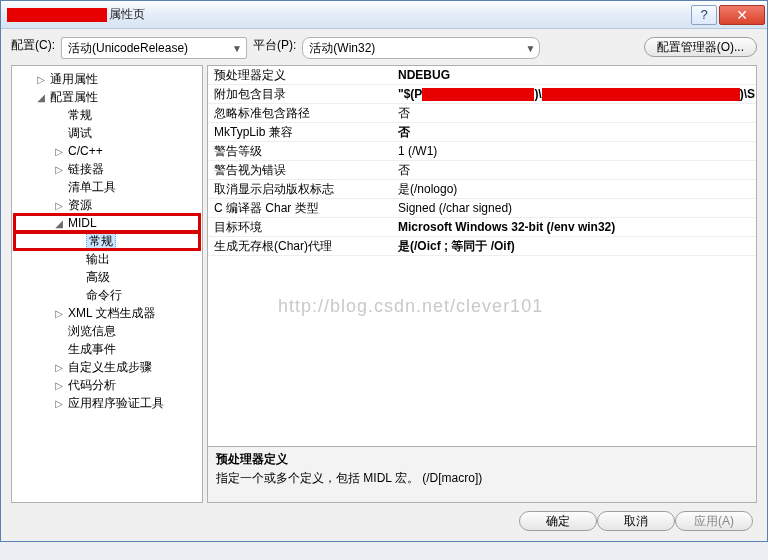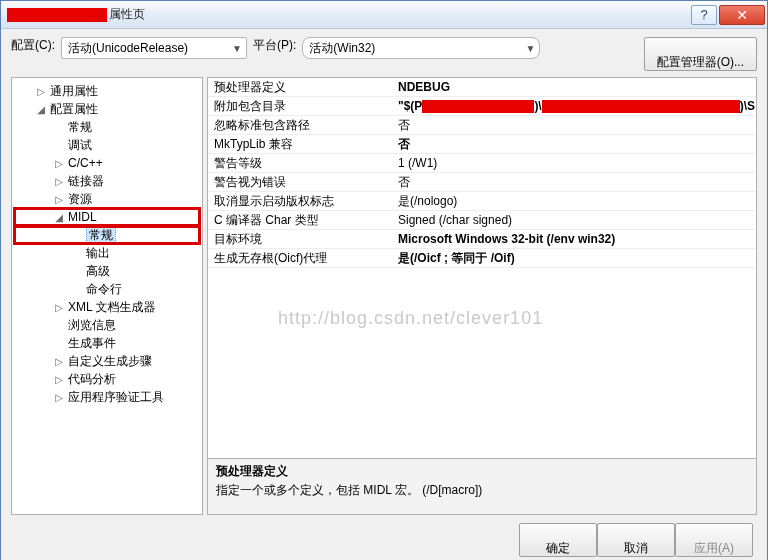--- a/index.html
+++ b/index.html
@@ -12,21 +12,21 @@
 .winbtn { width:30px; height:20px; margin-left:2px; border:1px solid #8aa3c2; background:linear-gradient(#f6fbff,#dbeafc); border-radius:2px; display:flex; align-items:center; justify-content:center; font-size:13px; color:#2a4160;}
 .winbtn.help { width:26px; }
 .winbtn.close { width:46px; background:linear-gradient(#f07a6a,#d9432b); border-color:#a93424; color:#fff; font-size:14px;}
 .body { padding:8px 10px 6px 10px; background:#f0f0f0; }
 .toprow { display:flex; align-items:flex-start; gap:6px; margin-bottom:6px; }
 .toprow label { color:#000; }
 .combo { height:22px; border:1px solid #b5b5b5; background:#fff; display:flex; align-items:center; padding:0 4px 0 6px; border-radius:2px;gap:8px; }
 .combo .arrow { margin-left:auto; font-size:10px; color:#555; }
 .combo.cfg { width:186px; }
 .combo.plat { width:238px;border-radius:8px; }
-.btn { height:20px; padding:16px 12px; border:1px solid #9f9f9f; background:linear-gradient(#fdfdfd,#e6e6e6); border-radius:2px; }
+.btn { height:20px; padding:1px 12px; border:1px solid #9f9f9f; background:linear-gradient(#fdfdfd,#e6e6e6); border-radius:12px; }
 .midrow { display:flex; gap:4px; }
 .tree { width:192px; height:438px; border:1px solid #b0b0b0; background:#fff; overflow:auto; padding:4px 2px; }
 .tnode { display:flex; align-items:center; height:18px; padding-left:4px; cursor:default; white-space:nowrap; }
 .tw { display:inline-flex; width:14px; justify-content:center; color:#6b6b6b; font-size:10px; margin-right:2px;}
 .tlabel { color:#000; }
 .ind1 { padding-left:20px; }
 .ind2 { padding-left:38px; }
 .ind3 { padding-left:56px; }
 .hlred { outline:3px solid #d80000; outline-offset:-2px; }
 .sel .tlabel { background:#cde6ff; border:1px dotted #6ba5e7; padding:0 2px; }
@@ -92,20 +92,24 @@
           </div>
           <div class="tnode ind2">
             <span class="tw">▷</span>
             <span class="tlabel">C/C++</span>
           </div>
           <div class="tnode ind2">
             <span class="tw">▷</span>
             <span class="tlabel">链接器</span>
           </div>
           <div class="tnode ind2">
+            <span class="tw"></span>
+            <span class="tlabel">清单工具</span>
+          </div>
+          <div class="tnode ind2">
             <span class="tw">▷</span>
             <span class="tlabel">资源</span>
           </div>
           <div class="tnode ind2 hlred">
             <span class="tw">◢</span>
             <span class="tlabel">MIDL</span>
           </div>
           <div class="tnode ind3 hlred sel">
             <span class="tw"></span>
             <span class="tlabel">常规</span>
@@ -185,21 +189,21 @@
             </div>
             <div class="grow">
               <div class="gk">C 编译器 Char 类型</div>
               <div class="gv">Signed (/char signed)</div>
             </div>
             <div class="grow">
               <div class="gk">目标环境</div>
               <div class="gv bold">Microsoft Windows 32-bit (/env win32)</div>
             </div>
             <div class="grow">
-              <div class="gk">生成无存根(Oicf)代理</div>
+              <div class="gk">生成无存根(Char)代理</div>
               <div class="gv bold">是(/Oicf ; 等同于 /Oif)</div>
             </div>
             <div class="watermark">http://blog.csdn.net/clever101</div>
           </div>
         <div class="desc">
           <div class="dt">预处理器定义</div>
           <div>指定一个或多个定义，包括 MIDL 宏。     (/D[macro])</div>
         </div>
       </div>
     </div>

